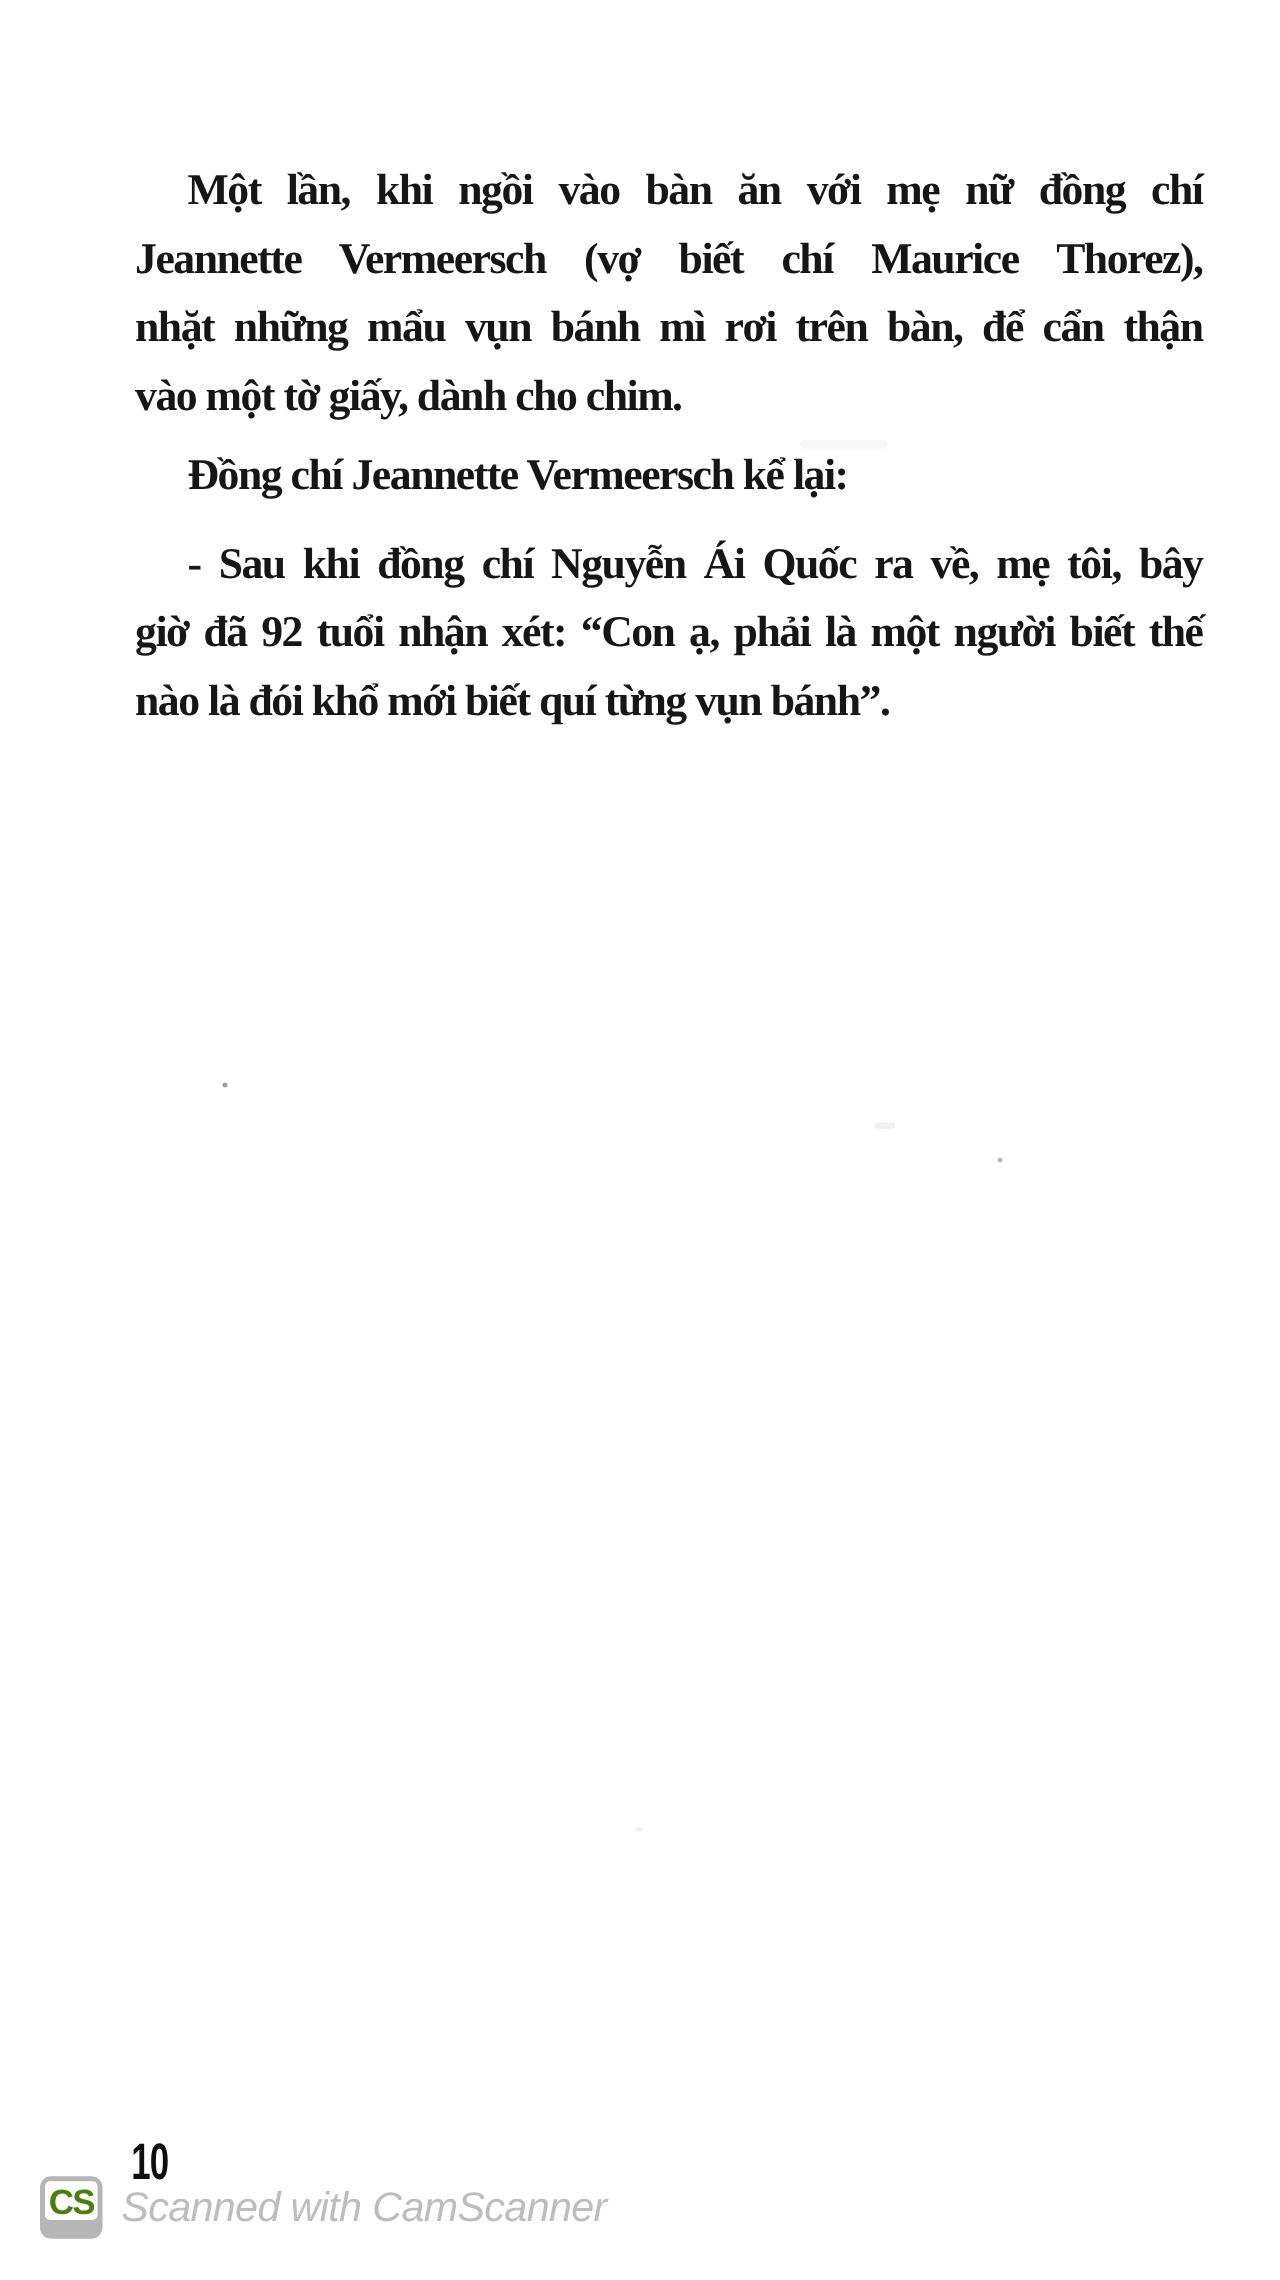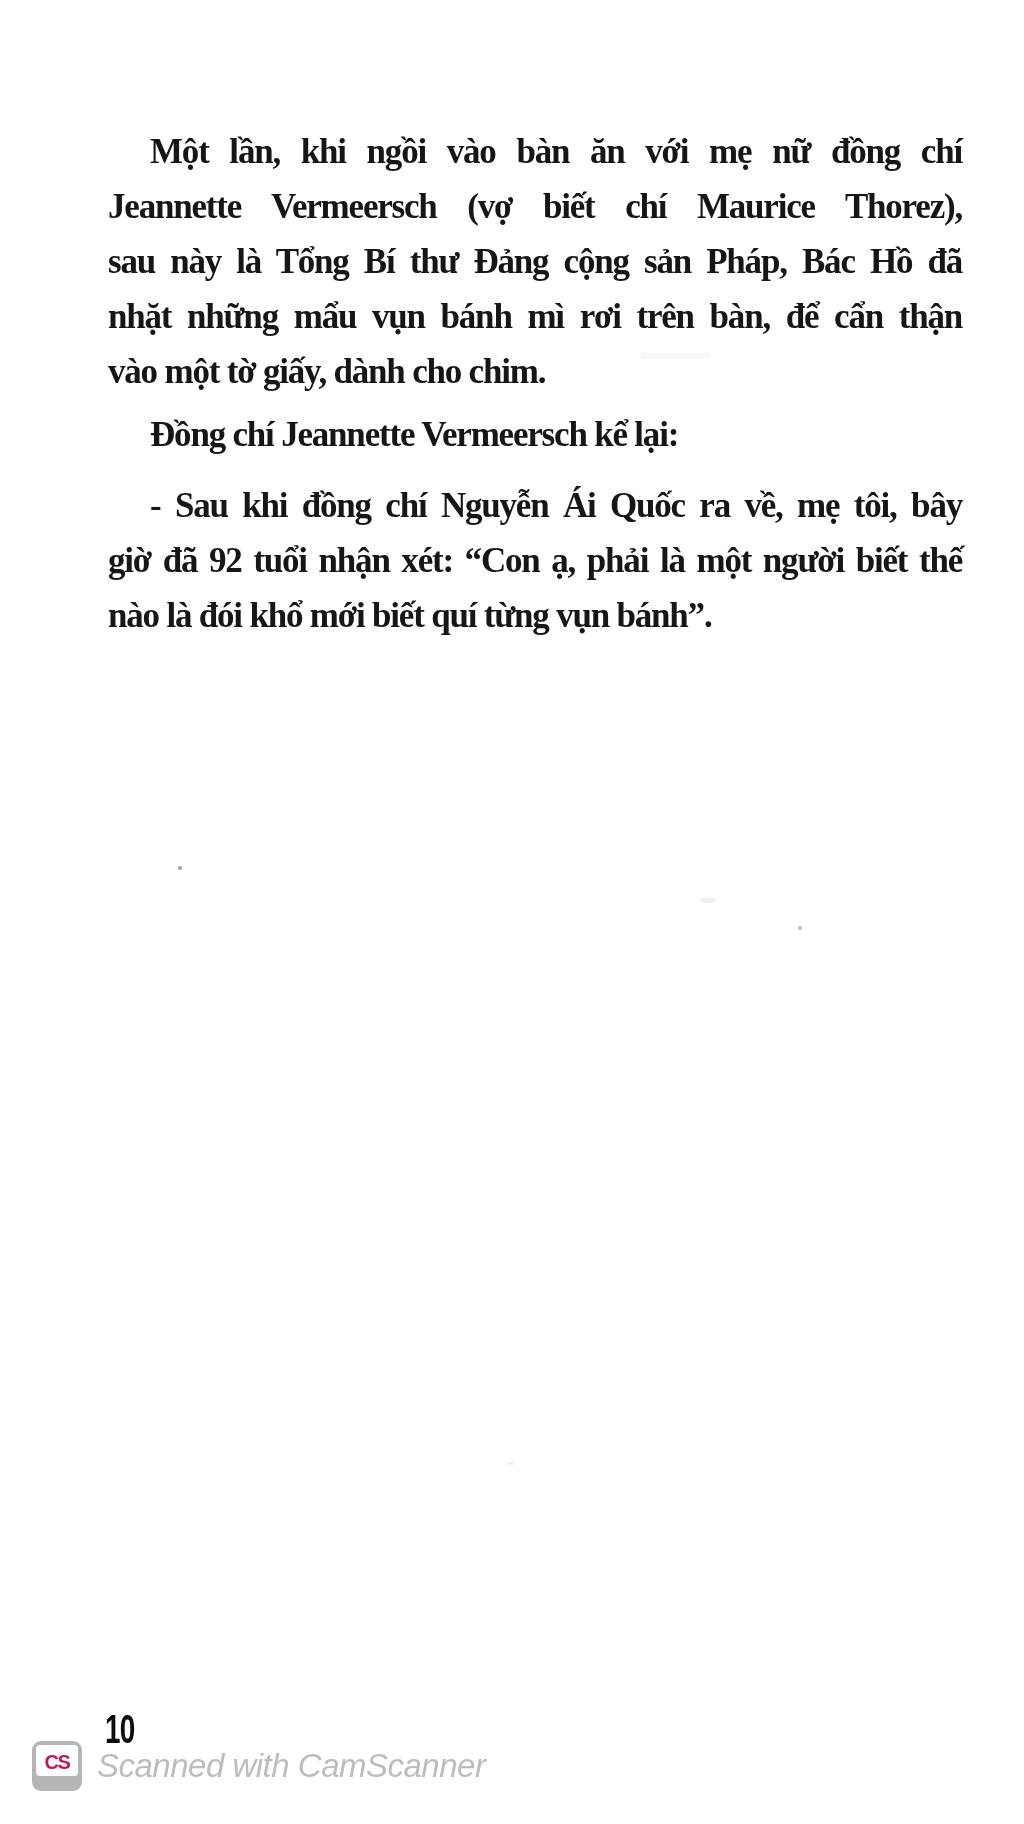--- a/index.html
+++ b/index.html
@@ -83,44 +83,43 @@
     height: 31px;
     background: #ffffff;
     border-radius: 4px;
     display: flex;
     align-items: center;
     justify-content: center;
   }
   .cs-text {
     font-family: "Liberation Sans", sans-serif;
     font-weight: 700;
-    font-size: 20px;
+    font-size: 28px;
     letter-spacing: -1.5px;
-    color: #be185d;
+    color: #4d7c0f;
     line-height: 1;
     padding-top: 3px;
   }
   .wm-label {
     font-family: "Liberation Sans", sans-serif;
     font-size: 33px;
     letter-spacing: -0.5px;
     color: #bdbdbd;
     white-space: nowrap;
     font-style: italic;
   }
 </style>
 </head>
 <body>
 
 <div class="page">
 
   <div class="text-block">
     <p class="line indent">Một lần, khi ngồi vào bàn ăn với mẹ nữ đồng chí</p>
     <p class="line">Jeannette Vermeersch (vợ biết chí Maurice Thorez),</p>
-    <p class="line">sau này là Tổng Bí thư Đảng cộng sản Pháp, Bác Hồ đã</p>
     <p class="line">nhặt những mẩu vụn bánh mì rơi trên bàn, để cẩn thận</p>
     <p class="line last">vào một tờ giấy, dành cho chim.</p>
     <p class="line last indent gap-sm">Đồng chí Jeannette Vermeersch kể lại:</p>
     <p class="line indent gap-md">- Sau khi đồng chí Nguyễn Ái Quốc ra về, mẹ tôi, bây</p>
     <p class="line">giờ đã 92 tuổi nhận xét: “Con ạ, phải là một người biết thế</p>
     <p class="line last">nào là đói khổ mới biết quí từng vụn bánh”.</p>
   </div>
 
   <span class="speck s1"></span>
   <span class="speck s2"></span>

